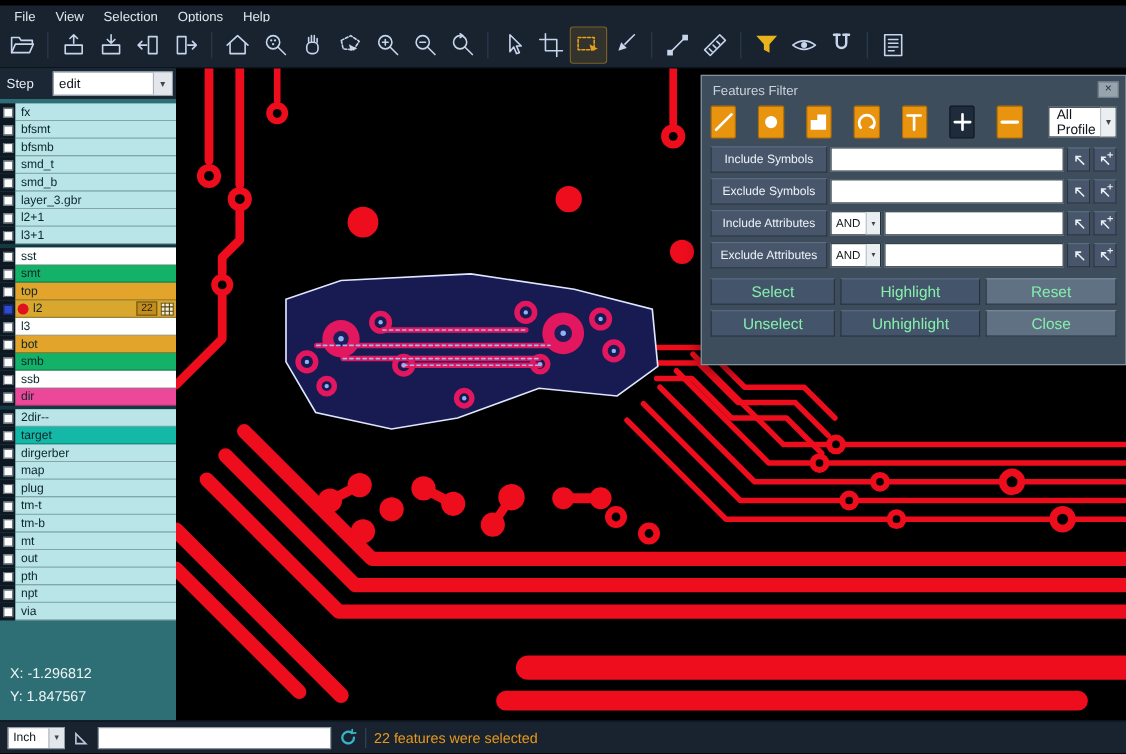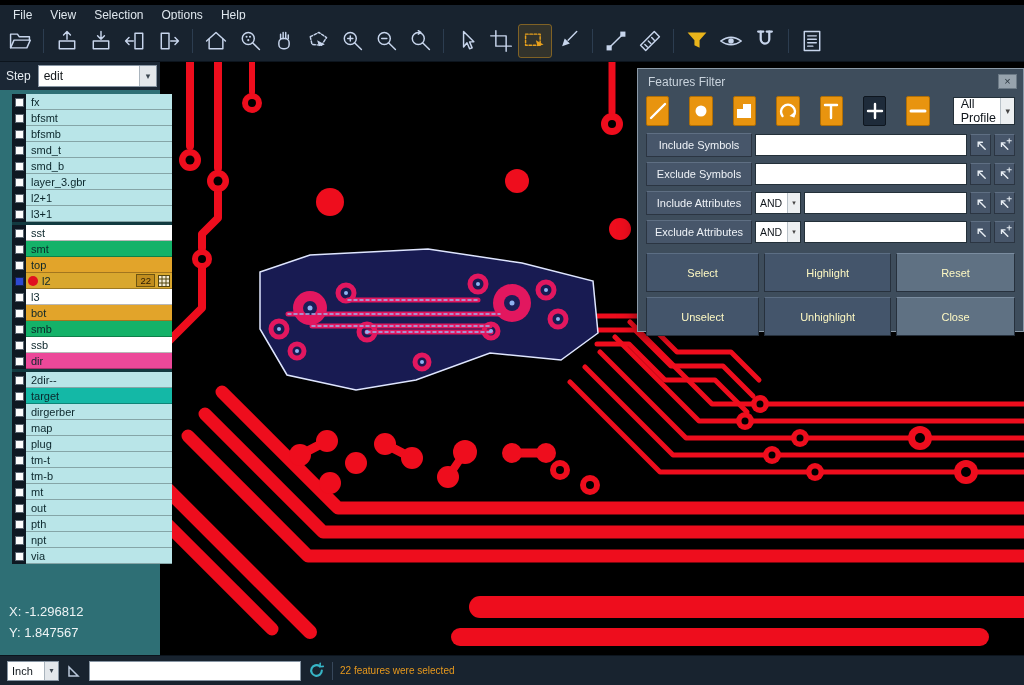--- a/index.html
+++ b/index.html
@@ -6,25 +6,25 @@
 html,body{width:1024px;height:685px;overflow:hidden;background:#000;font-family:"Liberation Sans",sans-serif}
 .app{position:relative;width:1024px;height:685px;background:#000}
 .menubar{position:absolute;left:0;top:5px;width:100%;height:20px;background:#18232f;display:flex;align-items:center;padding:0 4px;z-index:10}
 .menu-item{color:#dfe7ee;font-size:12px;padding:2px 9px;cursor:default}
 .toolbar{position:absolute;left:0;top:20px;width:100%;height:42px;background:#18232f;display:flex;align-items:center;padding:0 4px;gap:2px;z-index:10;border-bottom:1px solid #0c141d}
 .tool{width:32px;height:32px;display:flex;align-items:center;justify-content:center;color:#c7d5ec;border-radius:2px}
 .tool.active{color:#e8a11c;background:rgba(232,161,28,.13);outline:1px solid rgba(232,161,28,.5)}
 .tool[data-name="filter-funnel-icon"]{color:#e9b41b}
 .tb-sep{width:1px;height:24px;background:#2c3d50;margin:0 5px}
 .sidebar{position:absolute;left:0;top:62px;width:160px;height:593px;background:#2e6f75;z-index:6}
-.step-row{height:28px;background:#1b2735;display:flex;align-items:center;padding:0 3px 0 2px;gap:3px}
+.step-row{height:28px;background:#1b2735;display:flex;align-items:center;padding:0 3px 0 2px;gap:13px}
 .step-label{color:#e7edf3;font-size:12px;padding:0 4px}
 .step-select{flex:1;height:22px;background:#fff;border:1px solid #8795a3;display:flex;align-items:center;justify-content:space-between;padding-left:5px;font-size:12px;color:#101418}
 .dd-btn{width:17px;height:20px;background:#e3e7eb;border-left:1px solid #aab4bd;display:flex;align-items:center;justify-content:center;font-size:9px;color:#3c4650}
-.layers{position:absolute;top:32px;left:12px;width:160px}
+.layers{position:absolute;top:32px;left:0;width:160px}
 .layer-row{display:flex;height:16px}
 .chk-col{width:14px;background:#0e1822;display:flex;align-items:center;justify-content:center}
 .chk{width:9px;height:9px;background:#fdfdfd;border:1px solid #5b6671;display:inline-block}
 .layer-row.selected .chk{background:#2e49d2;border-color:#16234f}
 .layer-name{flex:1;position:relative;font-size:11px;color:#0b262b;padding-left:5px;border-bottom:1px solid rgba(0,0,0,.28);display:flex;align-items:center}
 .layer-row.selected .layer-name{padding-left:16px}
 .active-dot{position:absolute;left:2px;top:3px;width:10px;height:10px;border-radius:50%;background:#e01020}
 .badge{margin-left:auto;margin-right:3px;background:#c18d1e;border:1px solid #6d5410;font-size:9.5px;line-height:11px;padding:0 3px;color:#271903}
 .grid-ico{width:12px;height:12px;margin-right:2px;display:flex}
 .layer-sep{height:3px;background:#123a40}
@@ -39,31 +39,31 @@
 .dlg-tool.dark{background:#1e2b3a;border:1px solid #0e161f}
 .profile-select{margin-left:3px;flex:1;height:28px;background:#fff;border:1px solid #233039;display:flex;align-items:center;justify-content:space-between;padding-left:7px;font-size:12.5px;color:#10161c}
 .dd-btn2{width:18px;height:26px;background:#eceff1;border-left:1px solid #b9c2c9;display:flex;align-items:center;justify-content:center;font-size:9px;color:#444}
 .f-row{display:flex;align-items:center;gap:3px;padding:0 8px;margin-bottom:5px;height:24px}
 .f-label{width:106px;height:24px;background:#47566a;border:1px solid #2b3542;border-top-color:#5f6f83;color:#eef2f7;font-size:11px;display:flex;align-items:center;justify-content:center;font-family:inherit}
 .and-select{width:46px;height:22px;background:#fff;border:1px solid #233039;display:flex;align-items:center;justify-content:space-between;padding-left:4px;font-size:10.5px;color:#10161c}
 .dd-sm{width:13px;height:20px;background:#eceff1;border-left:1px solid #b9c2c9;font-size:7px;display:flex;align-items:center;justify-content:center;color:#444}
 .f-input{flex:1;height:22px;background:#fff;border:1px solid #233039;font-size:11px;padding:0 4px;color:#111;font-family:inherit;min-width:0}
 .pick-btn{width:21px;height:22px;background:#47566a;border:1px solid #2b3542;border-top-color:#5f6f83;display:flex;align-items:center;justify-content:center;padding:0}
 .dlg-actions{display:grid;grid-template-columns:1fr 1.12fr 1.05fr;gap:5px;padding:4px 8px 0}
-.act-btn{height:39px;background:#44556b;border:1px solid #27313d;border-top-color:#5c6e84;color:#fef9c3;font-size:11px;display:flex;align-items:center;justify-content:center;font-family:inherit}
+.act-btn{height:24px;background:#44556b;border:1px solid #27313d;border-top-color:#5c6e84;color:#86efac;font-size:14px;display:flex;align-items:center;justify-content:center;font-family:inherit}
 .act-btn.light{background:#5f7183;border-top-color:#7b8da0}
 .statusbar{position:absolute;left:0;bottom:0;width:100%;height:30px;background:#18232f;display:flex;align-items:center;padding:0 7px;gap:7px;z-index:10;border-top:1px solid #0c141d}
 .unit-select{width:52px;height:20px;background:#fff;border:1px solid #8795a3;display:flex;align-items:center;justify-content:space-between;padding-left:4px;font-size:11px;color:#10161c}
 .dd-sm2{width:14px;height:18px;background:#e3e7eb;border-left:1px solid #aab4bd;font-size:8px;display:flex;align-items:center;justify-content:center;color:#3c4650}
 .angle-ico,.refresh-ico{display:flex}
 .angle-ico{color:#b9c7da}
 .refresh-ico{color:#37b5c6}
 .cmd-input{width:212px;height:20px;background:#fff;border:1px solid #8795a3;font-size:11px;padding:0 4px;font-family:inherit}
 .sb-sep{width:1px;height:18px;background:#37475a}
-.sb-msg{color:#e8991d;font-size:10px}
+.sb-msg{color:#e8991d;font-size:13px}
 </style>
 </head>
 <body>
 
 <div class="app" data-name="app-window">
 
   <div class="menubar" id="menubar" data-name="menu-bar">
       <div class="menu-item" data-name="menu-file">File</div>
       <div class="menu-item" data-name="menu-view">View</div>
       <div class="menu-item" data-name="menu-selection">Selection</div>

